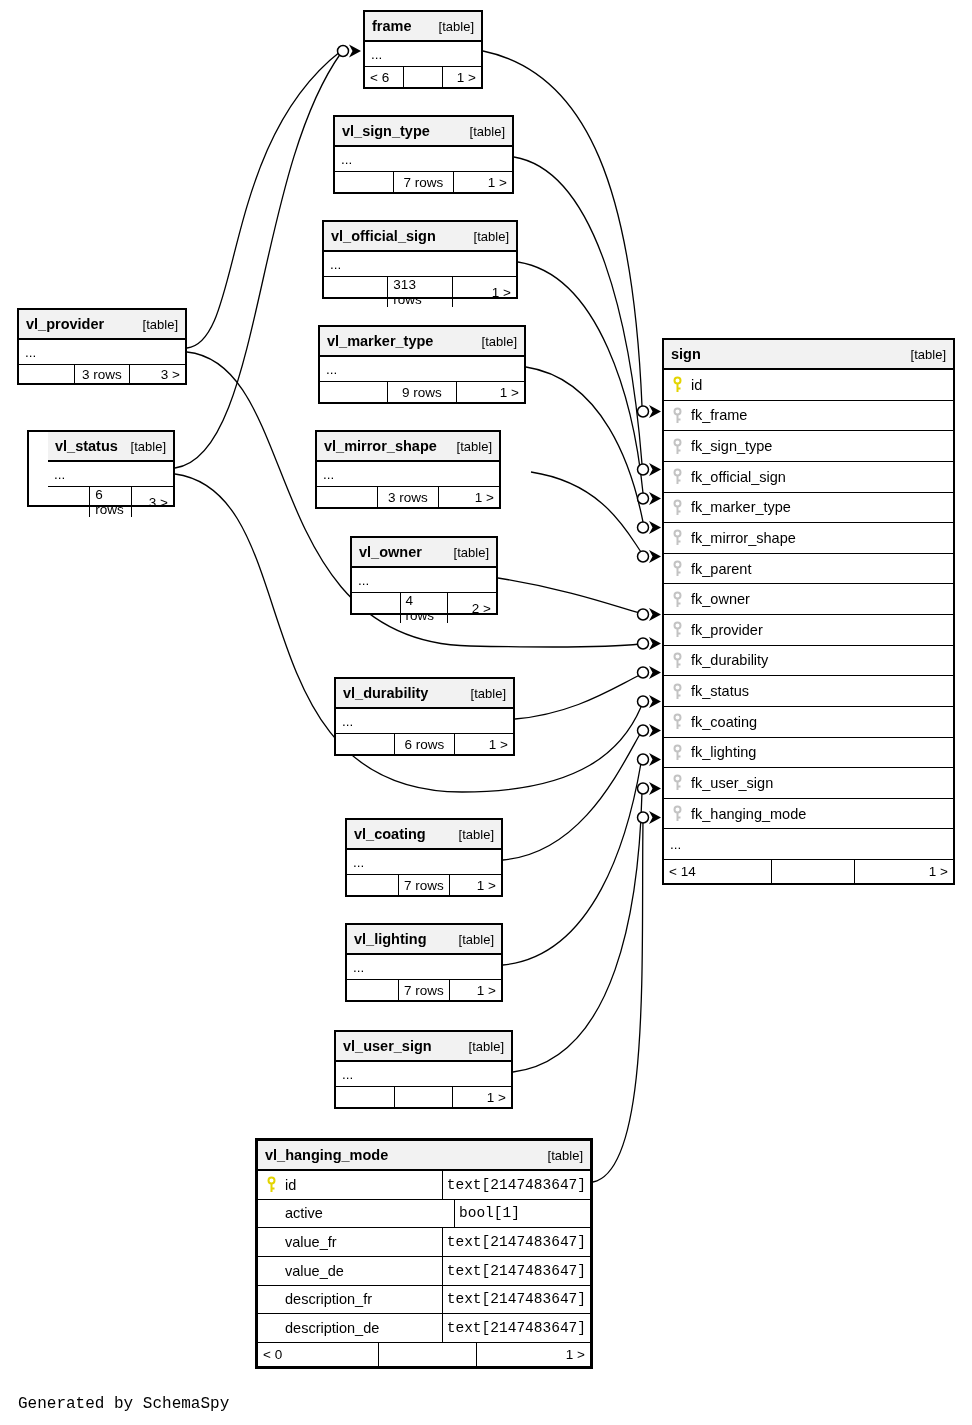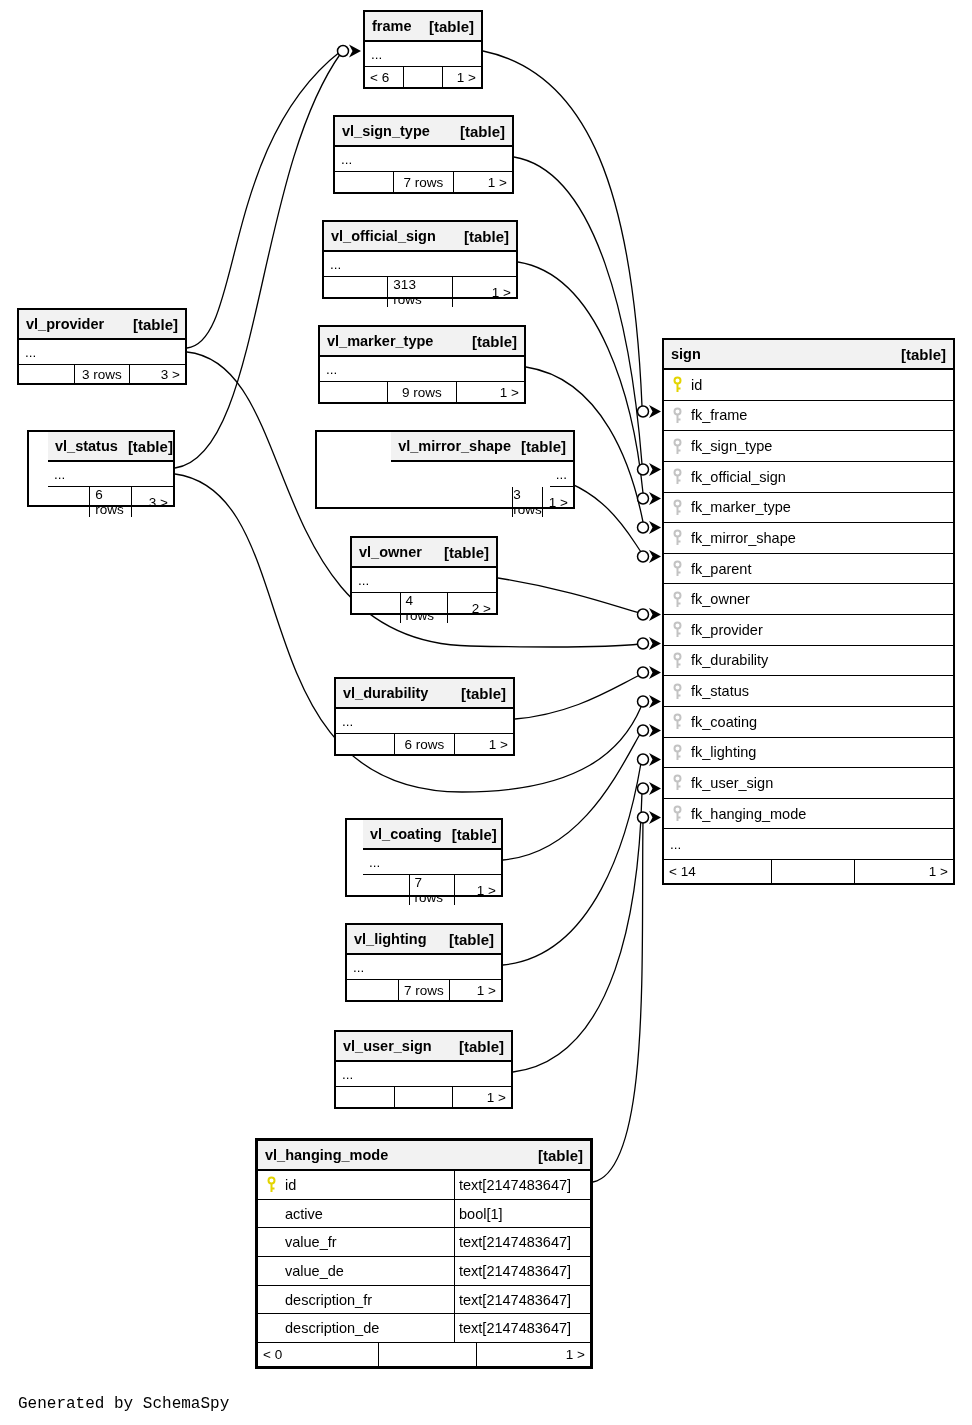--- a/index.html
+++ b/index.html
@@ -16,50 +16,50 @@
     border:2px solid #000; background:#fff;
   }
   .focus-table { border-width:3px; }
 
   .tbl-header {
     flex:none; height:30px; display:flex; justify-content:space-between;
     align-items:center; gap:10px; background:#f2f2f2;
     border-bottom:2px solid #000; padding:0 7px; white-space:nowrap;
   }
   .tbl-name { font-weight:bold; font-size:14.5px; }
-  .tbl-tag  { font-size:15px;font-weight:bold; }
+  .tbl-tag  { font-size:13px; }
 
   .tbl-more {
     flex:none; height:25px; display:flex; align-items:center;
     padding:0 6px; font-size:13.5px; border-bottom:1.5px solid #000;
   }
 
   .tbl-footer { flex:1; display:flex; align-items:stretch; font-size:13.5px; }
   .fcell { display:flex; align-items:center; padding:0 5px; overflow:hidden; }
   .fcell.left  { width:33%; justify-content:flex-start; }
   .fcell.mid   { width:34%; justify-content:center; border-left:1.5px solid #000; border-right:1.5px solid #000; }
   .fcell.right { flex:1; justify-content:flex-end; }
   .big-table .fcell.left { width:37%; }  .big-table .fcell.mid { width:29%; }
   .focus-table .fcell.left { width:36%; } .focus-table .fcell.mid { width:30%; }
   .big-table .tbl-footer, .focus-table .tbl-footer { flex:none; height:23px; }
 
-  .cols { flex:1; display:flex; flex-direction:column; }
+  .cols { flex:1; display:flex; flex-direction:column;justify-content:flex-end; }
   .col-row {
     flex:1; display:flex; align-items:center; gap:8px;
     padding:0 8px; font-size:14.5px; border-bottom:1.5px solid #000;
     white-space:nowrap;
   }
   .col-row.more { font-size:13.5px; padding-left:6px; }
   .key-ico { width:11px; height:17px; flex:none; }
   .pk-stroke { stroke:#e3d400; fill:none; stroke-width:2px; }
   .fk-stroke { stroke:#c3c3c3; fill:none; stroke-width:2px; }
 
   .hm-row { flex:1; display:flex; align-items:stretch; border-bottom:1.5px solid #000; font-size:14.5px; }
   .hm-name { width:196px; display:flex; align-items:center; gap:8px; padding:0 8px; white-space:nowrap; }
-  .hm-type { flex:1; display:flex; align-items:center; border-left:1.5px solid #000; padding:4px 4px; white-space:nowrap; }
+  .hm-type { flex:1; display:flex; align-items:center; border-left:1.5px solid #000; padding:4px 4px; white-space:nowrap;font-family:Liberation Mono, monospace; }
 
   .gen-note { position:absolute; left:18px; top:1395px; font-size:16px;font-family:Liberation Mono, monospace; }
 </style>
 </head>
 <body>
 
 <div class="canvas">
 
   <svg class="wires" viewBox="0 0 972 1425">
     <path class="wire" d="M187,348 C243,342 220,145 341,51"></path>
@@ -208,21 +208,21 @@
       <span class="tbl-tag">[table]</span>
     </div>
     <div class="tbl-more">...</div>
     <div class="tbl-footer">
       <span class="fcell left"></span>
       <span class="fcell mid">6 rows</span>
       <span class="fcell right">3 &gt;</span>
     </div>
   </div>
 
-  <div class="mini-table" style="left:315px;top:430px;width:260px;height:79px;align-items:flex-end;">
+  <div class="mini-table" style="left:315px;top:430px;width:186px;height:79px;">
     <div class="tbl-header">
       <span class="tbl-name">vl_mirror_shape</span>
       <span class="tbl-tag">[table]</span>
     </div>
     <div class="tbl-more">...</div>
     <div class="tbl-footer">
       <span class="fcell left"></span>
       <span class="fcell mid">3 rows</span>
       <span class="fcell right">1 &gt;</span>
     </div>
@@ -247,21 +247,21 @@
       <span class="tbl-tag">[table]</span>
     </div>
     <div class="tbl-more">...</div>
     <div class="tbl-footer">
       <span class="fcell left"></span>
       <span class="fcell mid">6 rows</span>
       <span class="fcell right">1 &gt;</span>
     </div>
   </div>
 
-  <div class="mini-table" style="left:345px;top:818px;width:158px;height:79px;padding-left:16px;">
+  <div class="mini-table" style="left:345px;top:818px;width:158px;height:79px;">
     <div class="tbl-header">
       <span class="tbl-name">vl_coating</span>
       <span class="tbl-tag">[table]</span>
     </div>
     <div class="tbl-more">...</div>
     <div class="tbl-footer">
       <span class="fcell left"></span>
       <span class="fcell mid">7 rows</span>
       <span class="fcell right">1 &gt;</span>
     </div>

